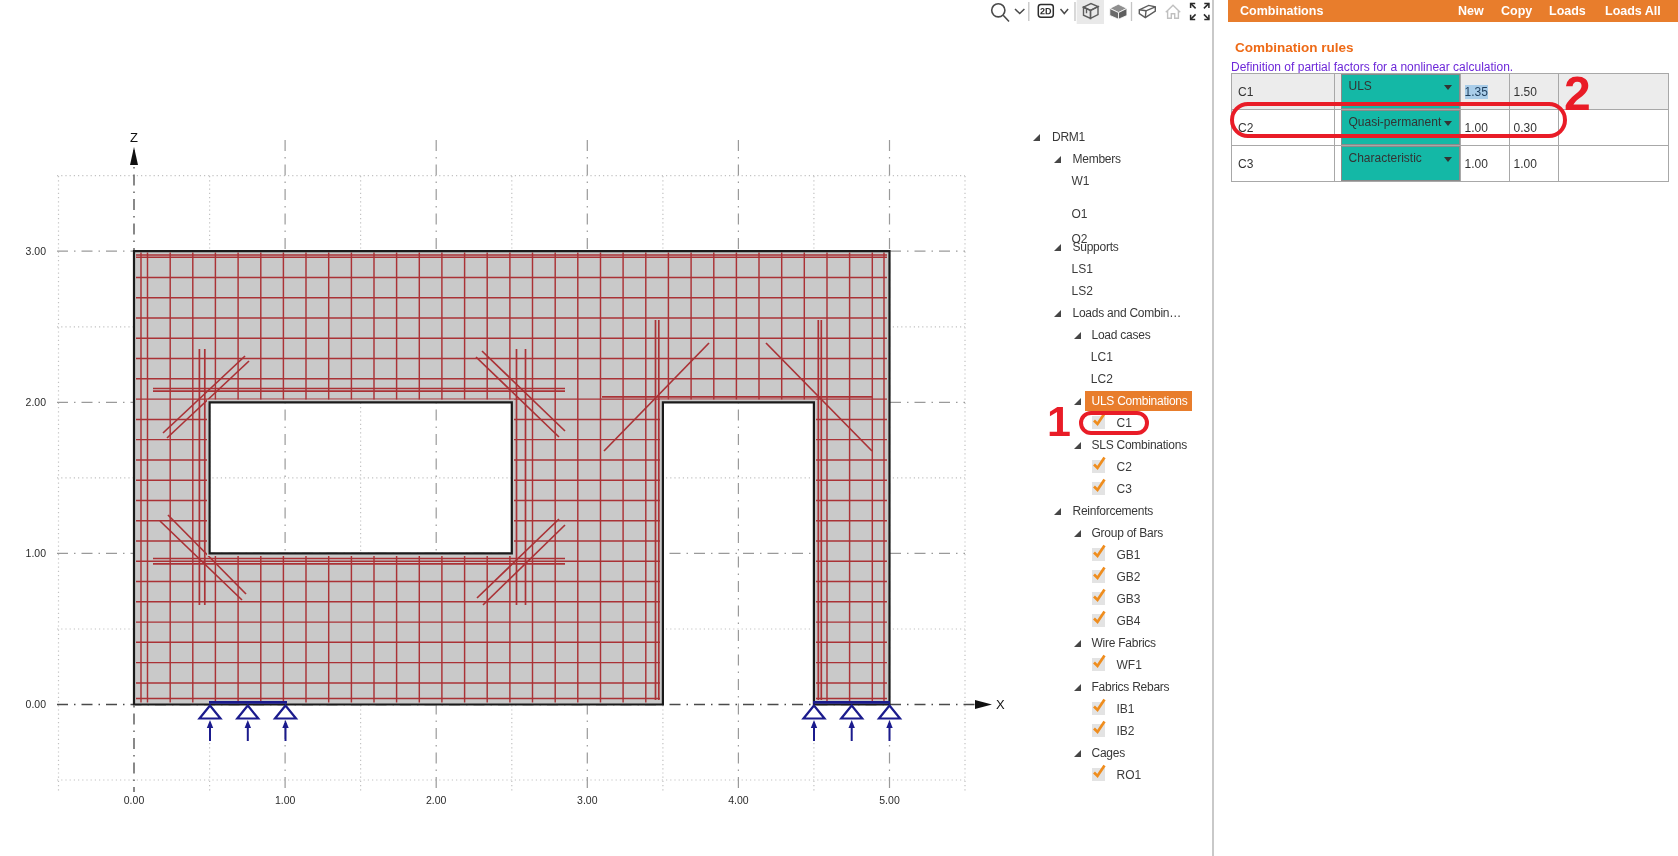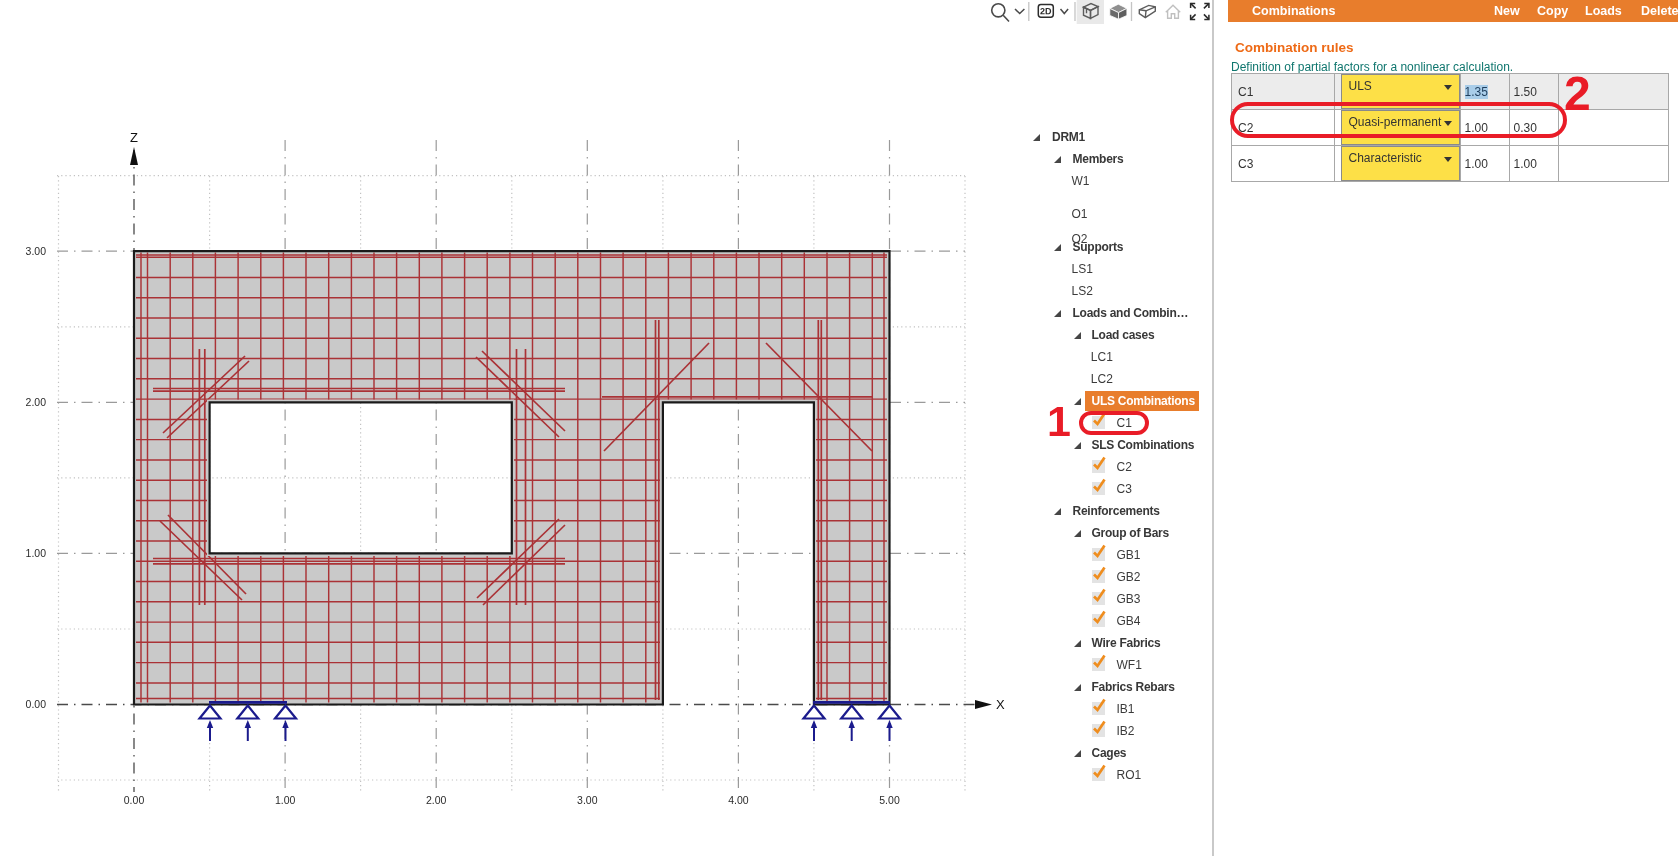--- a/index.html
+++ b/index.html
@@ -3,38 +3,38 @@
 <style>
   html,body { margin:0; padding:0; background:#fff; width:1678px; height:856px;
               font-family:"Liberation Sans", sans-serif; overflow:hidden; }
   #root { position:absolute; left:0; top:0; width:1678px; height:856px; }
   .gdot  { stroke:#c2c2c2; stroke-width:1.2; stroke-dasharray:1.2 3; }
   .gmaj  { stroke:#9a9a9a; stroke-width:1.2; stroke-dasharray:11 6 1.5 6; }
   .gaxis { stroke:#4a4a4a; stroke-width:1.3; stroke-dasharray:11 6 1.5 6; }
   .axlab { font-size:13px; fill:#111; font-family:"Liberation Sans",sans-serif; }
   .corlab{ font-size:10.5px; fill:#2b2b2b; font-family:"Liberation Sans",sans-serif; }
   .trow { position:absolute; height:22px; line-height:22px; font-size:12px; color:#3b3b3b; white-space:nowrap; }
-  .trow.b { font-weight:bold; color:#383838; letter-spacing:-0.25px;text-align:center; }
+  .trow.b { font-weight:normal; color:#383838; letter-spacing:-0.25px;text-align:center; }
   .hl { background:#e87d2c; color:#fff; padding:2.5px 4px 3px 6.2px; }
   .tri { position:absolute; width:0; height:0; border-left:7px solid transparent; border-bottom:7px solid #464646; }
   .cbx { position:absolute; width:12.5px; height:12.5px; background:#e3e3e3; }
   .redbox { position:absolute; border:4.5px solid #e91c27; border-radius:14px; }
   .rednum { position:absolute; color:#e91c27; font-weight:bold; }
   #obar { position:absolute; left:1228px; top:0; width:450px; height:22px; background:#e87d2c;
            color:#fff; font-size:12.5px; font-weight:bold; }
-  #obar .t { position:absolute; left:24px; top:0; line-height:22px; }
-  #obar .a { position:absolute; top:0; line-height:22px;margin-left:36px; }
+  #obar .t { position:absolute; left:12px; top:0; line-height:22px; }
+  #obar .a { position:absolute; top:0; line-height:22px; }
   .h1 { position:absolute; left:1235px; top:40px; color:#ee6a16; font-size:13.5px; font-weight:bold; }
-  .h2 { position:absolute; left:1231px; top:59.5px; color:#0f766e; font-size:12px; }
+  .h2 { position:absolute; left:1231px; top:59.5px; color:#6d28d9; font-size:12px; }
   table#ctab { position:absolute; left:1231px; top:73px; border-collapse:collapse; table-layout:fixed; }
   #ctab td, #ctab th { border:1px solid #a8a8a8; font-size:12px; color:#333; padding:0 0 0 6px;
                         text-align:left; vertical-align:middle; white-space:nowrap; overflow:hidden; }
   #ctab th { background:#f2f2f2; font-weight:bold; }
   #ctab .num { padding-left:4px; }
-  .drop { position:relative; box-sizing:border-box; width:119px; height:35px; background:#fde047;
+  .drop { position:relative; box-sizing:border-box; width:119px; height:35px; background:#14b8a6;
            border:1px solid #8a8a8a; line-height:23px; padding-left:7px; font-size:12px; color:#333; }
   .drop .ar { position:absolute; right:7px; top:9.5px; width:0; height:0;
                border-left:4.5px solid transparent; border-right:4.5px solid transparent;
                border-top:5.5px solid #333; }
   .sel { background:#a9cde9; color:#1e3d5c; }
 </style></head>
 <body>
 <div id="root">
 <svg width="1211" height="856" style="position:absolute;left:0;top:0">
 <line x1="58.5" y1="176" x2="58.5" y2="792" class="gdot"></line>
@@ -328,21 +328,21 @@
     </div>
 <div class="trow" style="left:1116.5px;top:763.6px">RO1</div>
 <div class="redbox" style="left:1079px;top:410.5px;width:62px;height:16px;border-radius:12px"></div>
 <div class="rednum" style="left:1047px;top:397px;font-size:43px">1</div>
 
 <div id="obar">
       <span class="t">Combinations</span>
   <span class="a" style="left:230px">New</span>
   <span class="a" style="left:273px">Copy</span>
   <span class="a" style="left:321px">Loads</span>
-  <span class="a" style="left:377px">Delete All</span>
+  <span class="a" style="left:377px">Loads All</span>
 </div>
 <div class="h1">Combination rules</div>
 <div class="h2">Definition of partial factors for a nonlinear calculation.</div>
 <table id="ctab">
  <colgroup>
         <col style="width:102.5px">
         <col style="width:125.5px">
         <col style="width:49px">
         <col style="width:49.5px">
         <col style="width:110px">

